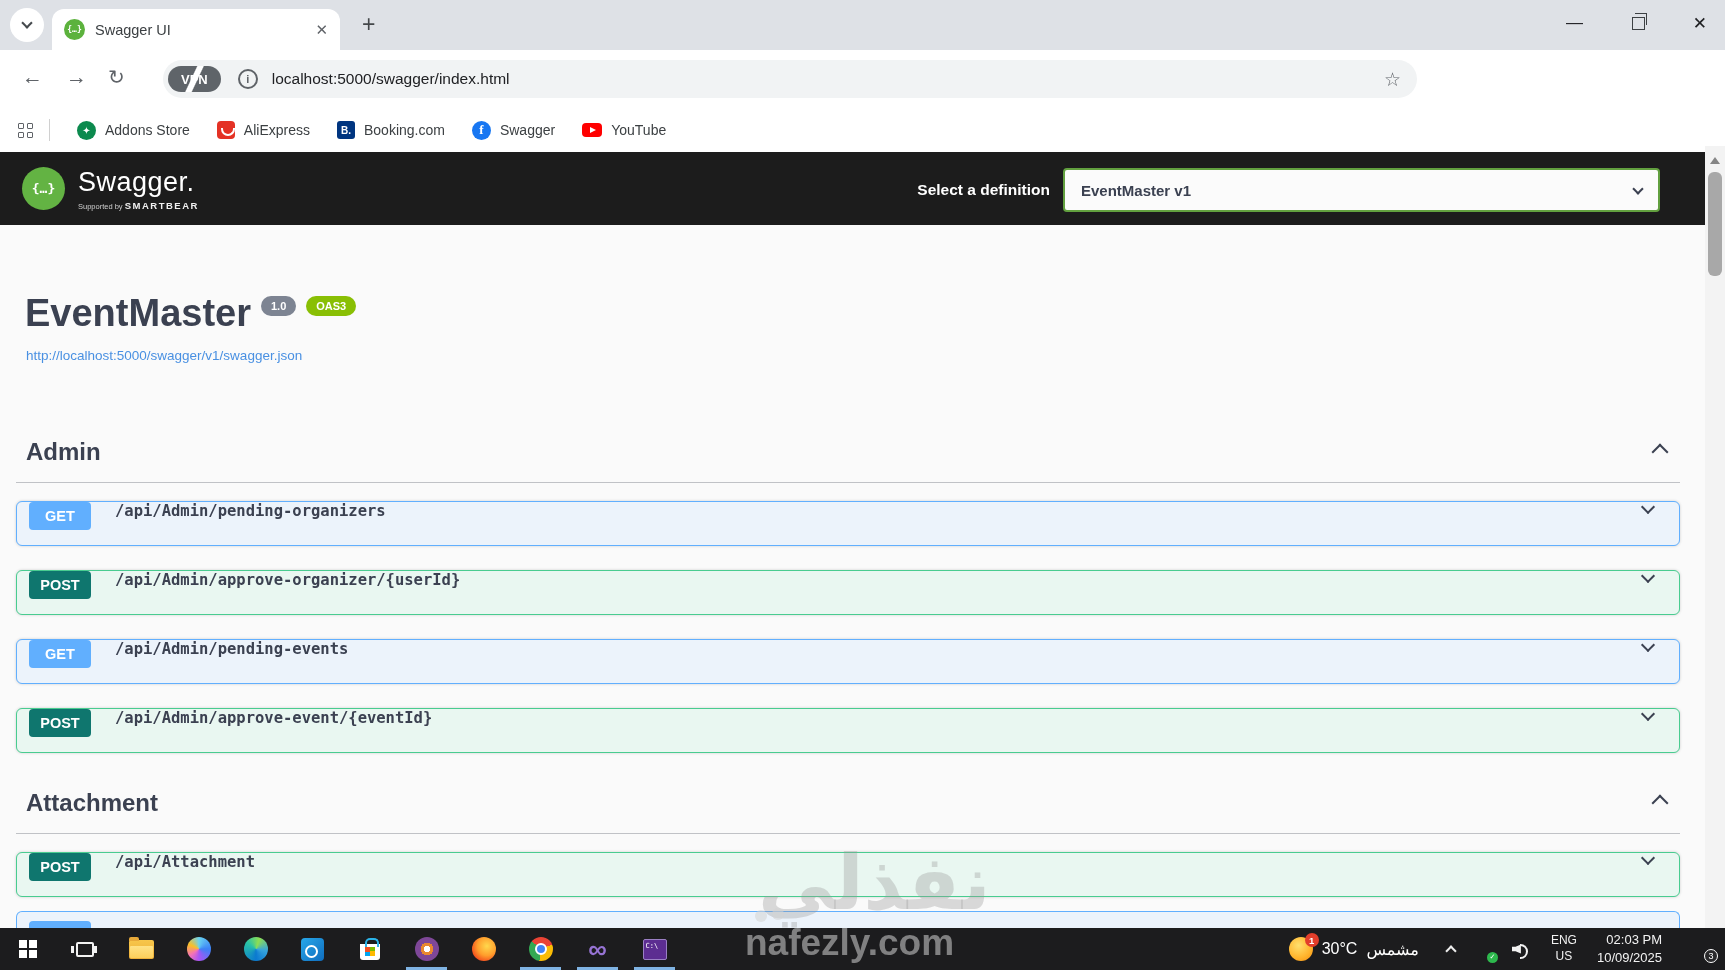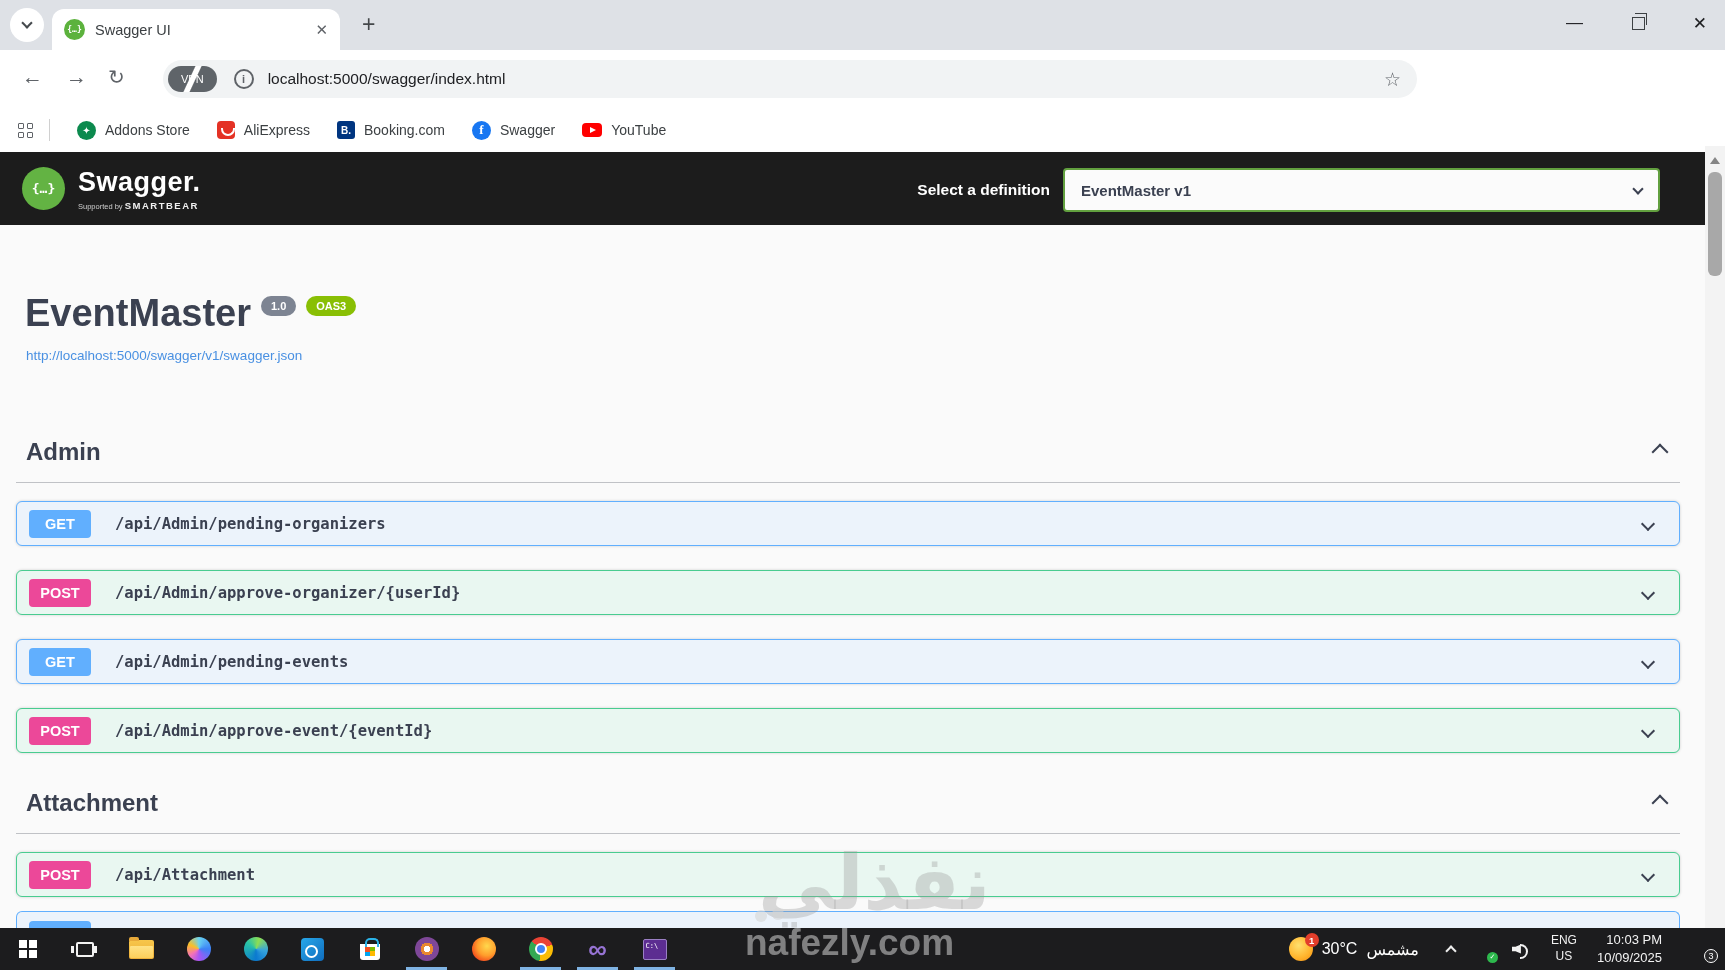--- a/index.html
+++ b/index.html
@@ -26,22 +26,22 @@
   .wb-restore{right:80px;width:13px;height:13px;border:1.6px solid #3c4043;top:17px}
   .wb-restore::before{content:"";position:absolute;left:2px;top:-5px;width:11px;height:11px;border:1.6px solid #3c4043;
     border-left:none;border-bottom:none;background:transparent}
   .wb-close{right:18px}
 
   .toolbar{position:absolute;top:50px;left:0;right:0;height:58px;background:#fff}
   .nav-ic{position:absolute;top:15px;font-size:21px;color:#5f6368}
   .ic-back{left:22px}.ic-fwd{left:66px}.ic-reload{left:108px;font-size:20px}
   .omnibox{position:absolute;left:163px;top:10px;width:1254px;height:38px;background:#f1f3f4;border-radius:19px;
     display:flex;align-items:center}
-  .vpn{margin-left:5px;height:26px;padding:0 13px;border-radius:15px;background:#5f6469;color:#fff;font-weight:normal;
-    font-size:11px;display:flex;align-items:center;
+  .vpn{margin-left:5px;height:26px;padding:0 13px;border-radius:15px;background:#5f6469;color:#fff;font-weight:bold;
+    font-size:13px;display:flex;align-items:center;
     background-image:linear-gradient(115deg,transparent 44%,#fff 46%,#fff 54%,transparent 56%)}
   .info-ic{margin-left:17px;width:20px;height:20px;border:2px solid #5f6368;border-radius:50%;color:#5f6368;
     font-size:11px;font-weight:bold;display:flex;align-items:center;justify-content:center;font-style:normal}
   .url{margin-left:14px;font-size:15.5px;color:#202124}
   .star{position:absolute;right:16px;top:8px;font-size:19px;color:#5f6368}
   .tb-right{position:absolute;right:14px;top:50px;height:58px;display:flex;align-items:center;gap:22px}
   .shield{width:21px;height:24px;background:#1a73e8;position:relative;
     clip-path:polygon(50% 0,100% 12%,100% 58%,50% 100%,0 58%,0 12%)}
   .shield.lock::before{content:"";position:absolute;left:6.5px;top:5px;width:8px;height:7px;border:2px solid #fff;
     border-radius:50% 50% 0 0;border-bottom:none}
@@ -76,21 +76,21 @@
   .fav-yt{width:20px;height:14px;border-radius:4px;background:#f00;position:relative}
   .fav-yt::after{content:"";position:absolute;left:8px;top:4px;border-left:6px solid #fff;border-top:3.5px solid transparent;
     border-bottom:3.5px solid transparent}
 
   
   .sw-header{position:absolute;top:152px;left:0;width:1705px;height:73px;background:#1c1c1c;display:flex;align-items:center}
   .sw-logo{display:flex;align-items:center;margin-left:22px}
   .sw-circle{width:43px;height:43px;border-radius:50%;background:#63b343;color:#fff;display:flex;align-items:center;
     justify-content:center;font-size:13px;font-weight:bold;font-family:"DejaVu Sans Mono",monospace}
   .sw-word{margin-left:13px;color:#fff}
-  .sw-word .main{font-size:27px;font-weight:700;letter-spacing:.5px}
+  .sw-word .main{font-size:27px;font-weight:400;letter-spacing:.5px}
   .sw-word .sub{margin-top:2px;font-size:7.5px;color:#cfcfcf}
   .sw-word .sb{font-weight:bold;font-size:9.5px;letter-spacing:1.5px;color:#efefef}
   .sw-right{position:absolute;right:45px;top:16px;display:flex;align-items:center;gap:13px}
   .def-label{color:#fff;font-weight:bold;font-size:15.5px}
   .def-select{width:597px;height:44px;background:#fbfbfb;border:2px solid #62a03f;border-radius:4px;display:flex;
     align-items:center;padding:0 16px;font-weight:bold;font-size:15px;color:#3b4151}
   .def-select .cv{margin-left:auto;width:8px;height:8px;border-width:2px;margin-top:-3px}
 
   
   .content{position:absolute;top:225px;left:0;width:1705px;bottom:42px;background:#fafafa;overflow:hidden}
@@ -99,29 +99,29 @@
   .api-title{margin:0;font-size:38px;font-weight:bold;color:#3b4151;line-height:44px}
   .pill{margin-top:5px;padding:4px 10px;border-radius:20px;color:#fff;font-size:11px;font-weight:bold}
   .pill.ver{background:#7d8492}
   .pill.oas{background:#89bf04}
   .spec-link{display:inline-block;margin:13px 0 0 1px;font-size:13.5px;color:#4990e2;text-decoration:none}
   .sections{margin:58px 25px 0 16px}
   .tag-head{display:flex;align-items:center;padding:16px 14px 16px 10px;border-bottom:1px solid rgba(59,65,81,.3)}
   .tag-head.second{margin-top:20px}
   .tag-title{font-size:24px;font-weight:bold;color:#3b4151}
   .tag-head .cv{margin-left:auto;width:12px;height:12px}
-  .opblock{height:45px;border-radius:6px;display:flex;align-items:center;margin-top:18px;
+  .opblock{height:45px;border-radius:6px;display:flex;align-items:flex-start;margin-top:18px;
     box-shadow:0 0 3px rgba(0,0,0,.18)}
   .opblock + .opblock{margin-top:24px}
   .opblock.get{background:#ecf3fb;border:1.5px solid #61affe}
   .opblock.post{background:#e9f7f1;border:1.5px solid #49cc90}
   .method{min-width:62px;height:28px;border-radius:4px;color:#fff;font-weight:bold;font-size:14.5px;display:flex;
     align-items:center;justify-content:center;margin-left:12px}
   .opblock.get .method{background:#61affe}
-  .opblock.post .method{background:#ec4899}
+  .opblock.post .method{background:#0f766e}
   .path{margin-left:24px;font-family:"DejaVu Sans Mono",monospace;font-weight:bold;font-size:15.5px;color:#3b4151}
   .op-chev{margin-left:auto;margin-right:26px}
   .op-partial{margin-top:14px;height:20px;border:1.5px solid #61affe;border-bottom:none;border-radius:6px 6px 0 0;
     background:#ecf3fb;display:flex;padding-left:12px;overflow:hidden}
   .op-partial .pm{margin-top:9px;width:62px;height:28px;border-radius:4px;background:#61affe}
 
   
   .scrollbar{position:absolute;top:146px;right:0;width:20px;bottom:42px;background:#f3f3f3}
   .sb-up{width:0;height:0;margin:6px auto 0;border:5px solid transparent;border-bottom:7px solid #858585}
   .sb-thumb{position:absolute;top:26px;left:3px;right:3px;height:104px;background:#a8a8a8;border-radius:6px}
@@ -411,18 +411,18 @@
       <span class="cond">مشمس</span>
     </div>
     <span class="cv cv-up tray-cv"></span>
     <span class="defwrap"><span class="defender"></span><i class="defcheck">✓</i></span>
     <span class="speaker"></span>
     <div class="lang">
       <div>ENG</div>
       <div>US</div>
     </div>
     <div class="clock">
-      <div>10:03 PM</div>
+      <div>02:03 PM</div>
       <div>10/09/2025</div>
     </div>
     <span class="notifwrap"><span class="notif"></span><i class="nbadge">3</i></span>
   </div>
 </div>
 
 </body></html>

